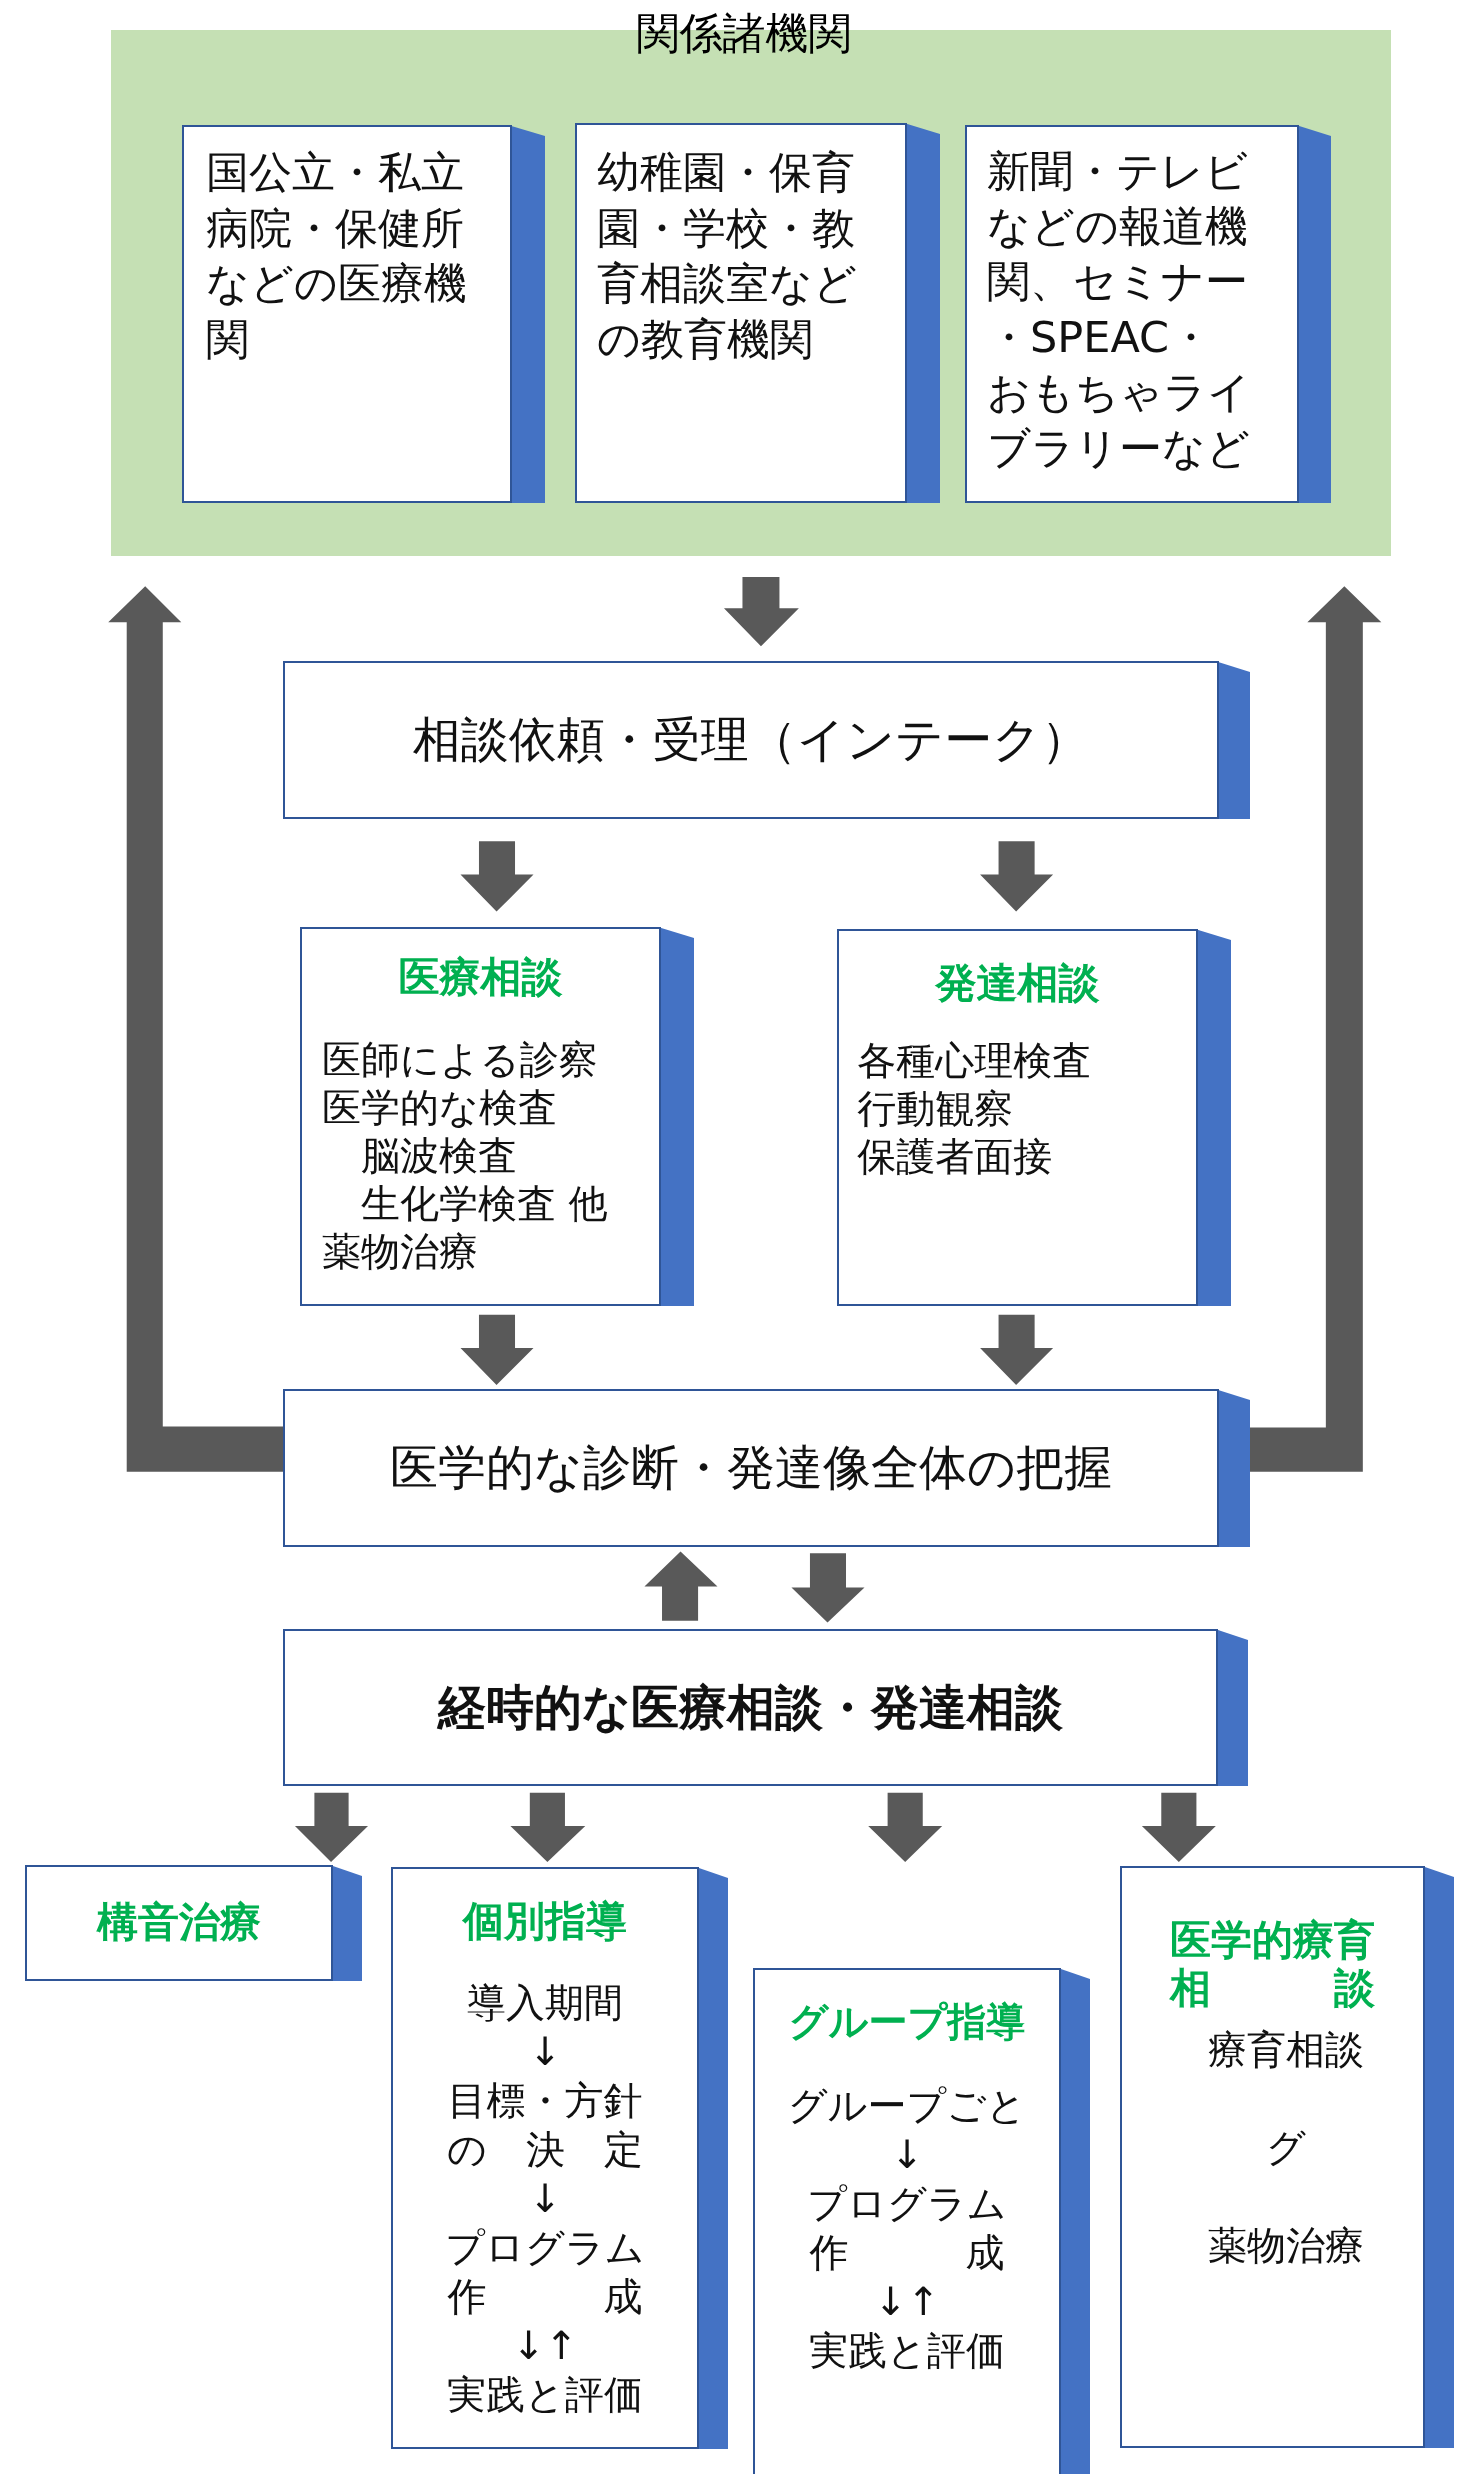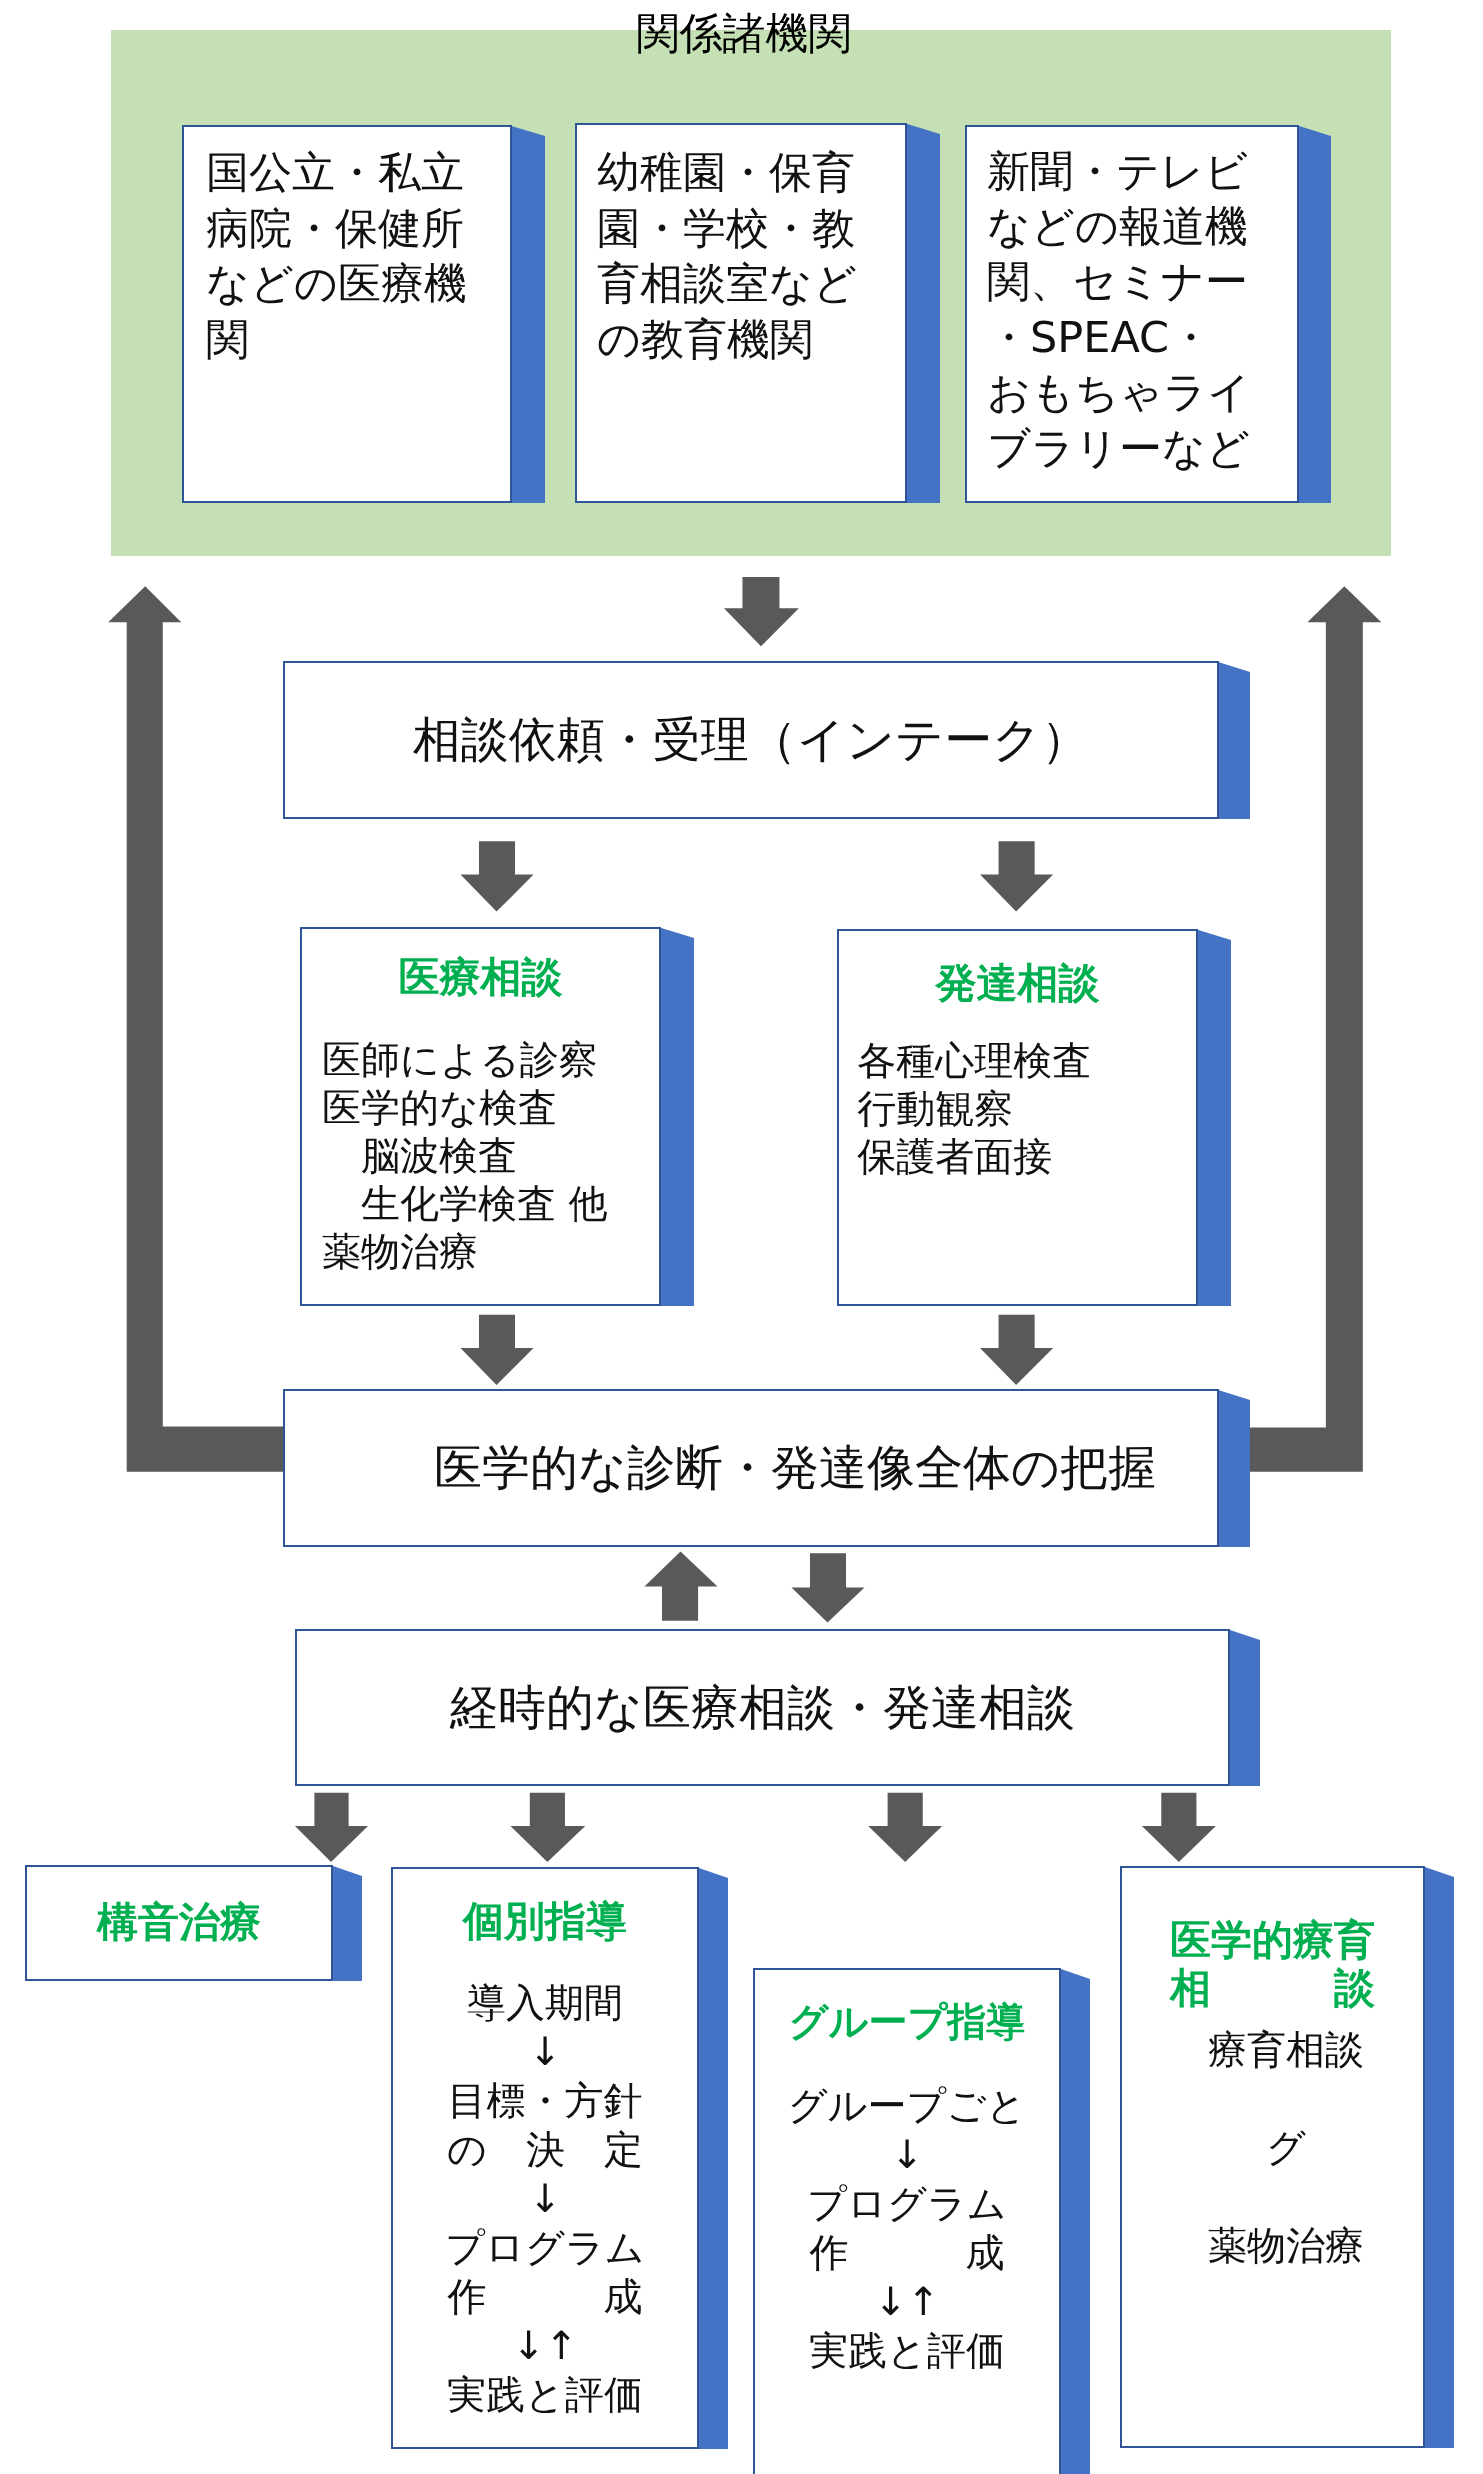--- a/index.html
+++ b/index.html
@@ -96,24 +96,24 @@
   <div class="face" style="width:361px;"></div>
   <div class="txt head" style="left:0;width:361px;text-align:center;top:28px;font-size:41px;line-height:52px;">発達相談</div>
   <div class="txt" style="left:20.3px;top:108px;font-size:39px;line-height:48px;">各種心理検査</div>
   <div class="txt" style="left:20.3px;top:156px;font-size:39px;line-height:48px;">行動観察</div>
   <div class="txt" style="left:20.3px;top:204px;font-size:39px;line-height:48px;">保護者面接</div>
 </div>
 
 <div class="card" style="left:283px;top:1389px;width:967px;height:158px;">
   <div class="side" style="left:932px;width:35px;"></div>
   <div class="face" style="width:936px;"></div>
-  <div class="txt" style="left:0;width:936px;text-align:center;top:50px;font-size:48px;line-height:57px;margin-left:44px;">医学的な診断・発達像全体の把握</div>
+  <div class="txt" style="left:0;width:936px;text-align:center;top:50px;font-size:48px;line-height:57px;">医学的な診断・発達像全体の把握</div>
 </div>
 
-<div class="card" style="left:295px;top:1629px;width:965px;height:157px;">
+<div class="card" style="left:283px;top:1629px;width:965px;height:157px;font-weight:bold;">
   <div class="side" style="left:932px;width:33px;"></div>
   <div class="face" style="width:935px;"></div>
   <div class="txt" style="left:0;width:935px;text-align:center;top:50px;font-size:48px;line-height:57px;">経時的な医療相談・発達相談</div>
 </div>
 
 <div class="card" style="left:25px;top:1865px;width:337px;height:116px;">
   <div class="side" style="left:305px;width:32px;"></div>
   <div class="face" style="width:308px;"></div>
   <div class="txt head" style="left:0;width:308px;text-align:center;top:30.5px;font-size:41px;line-height:52px;">構音治療</div>
 </div>

